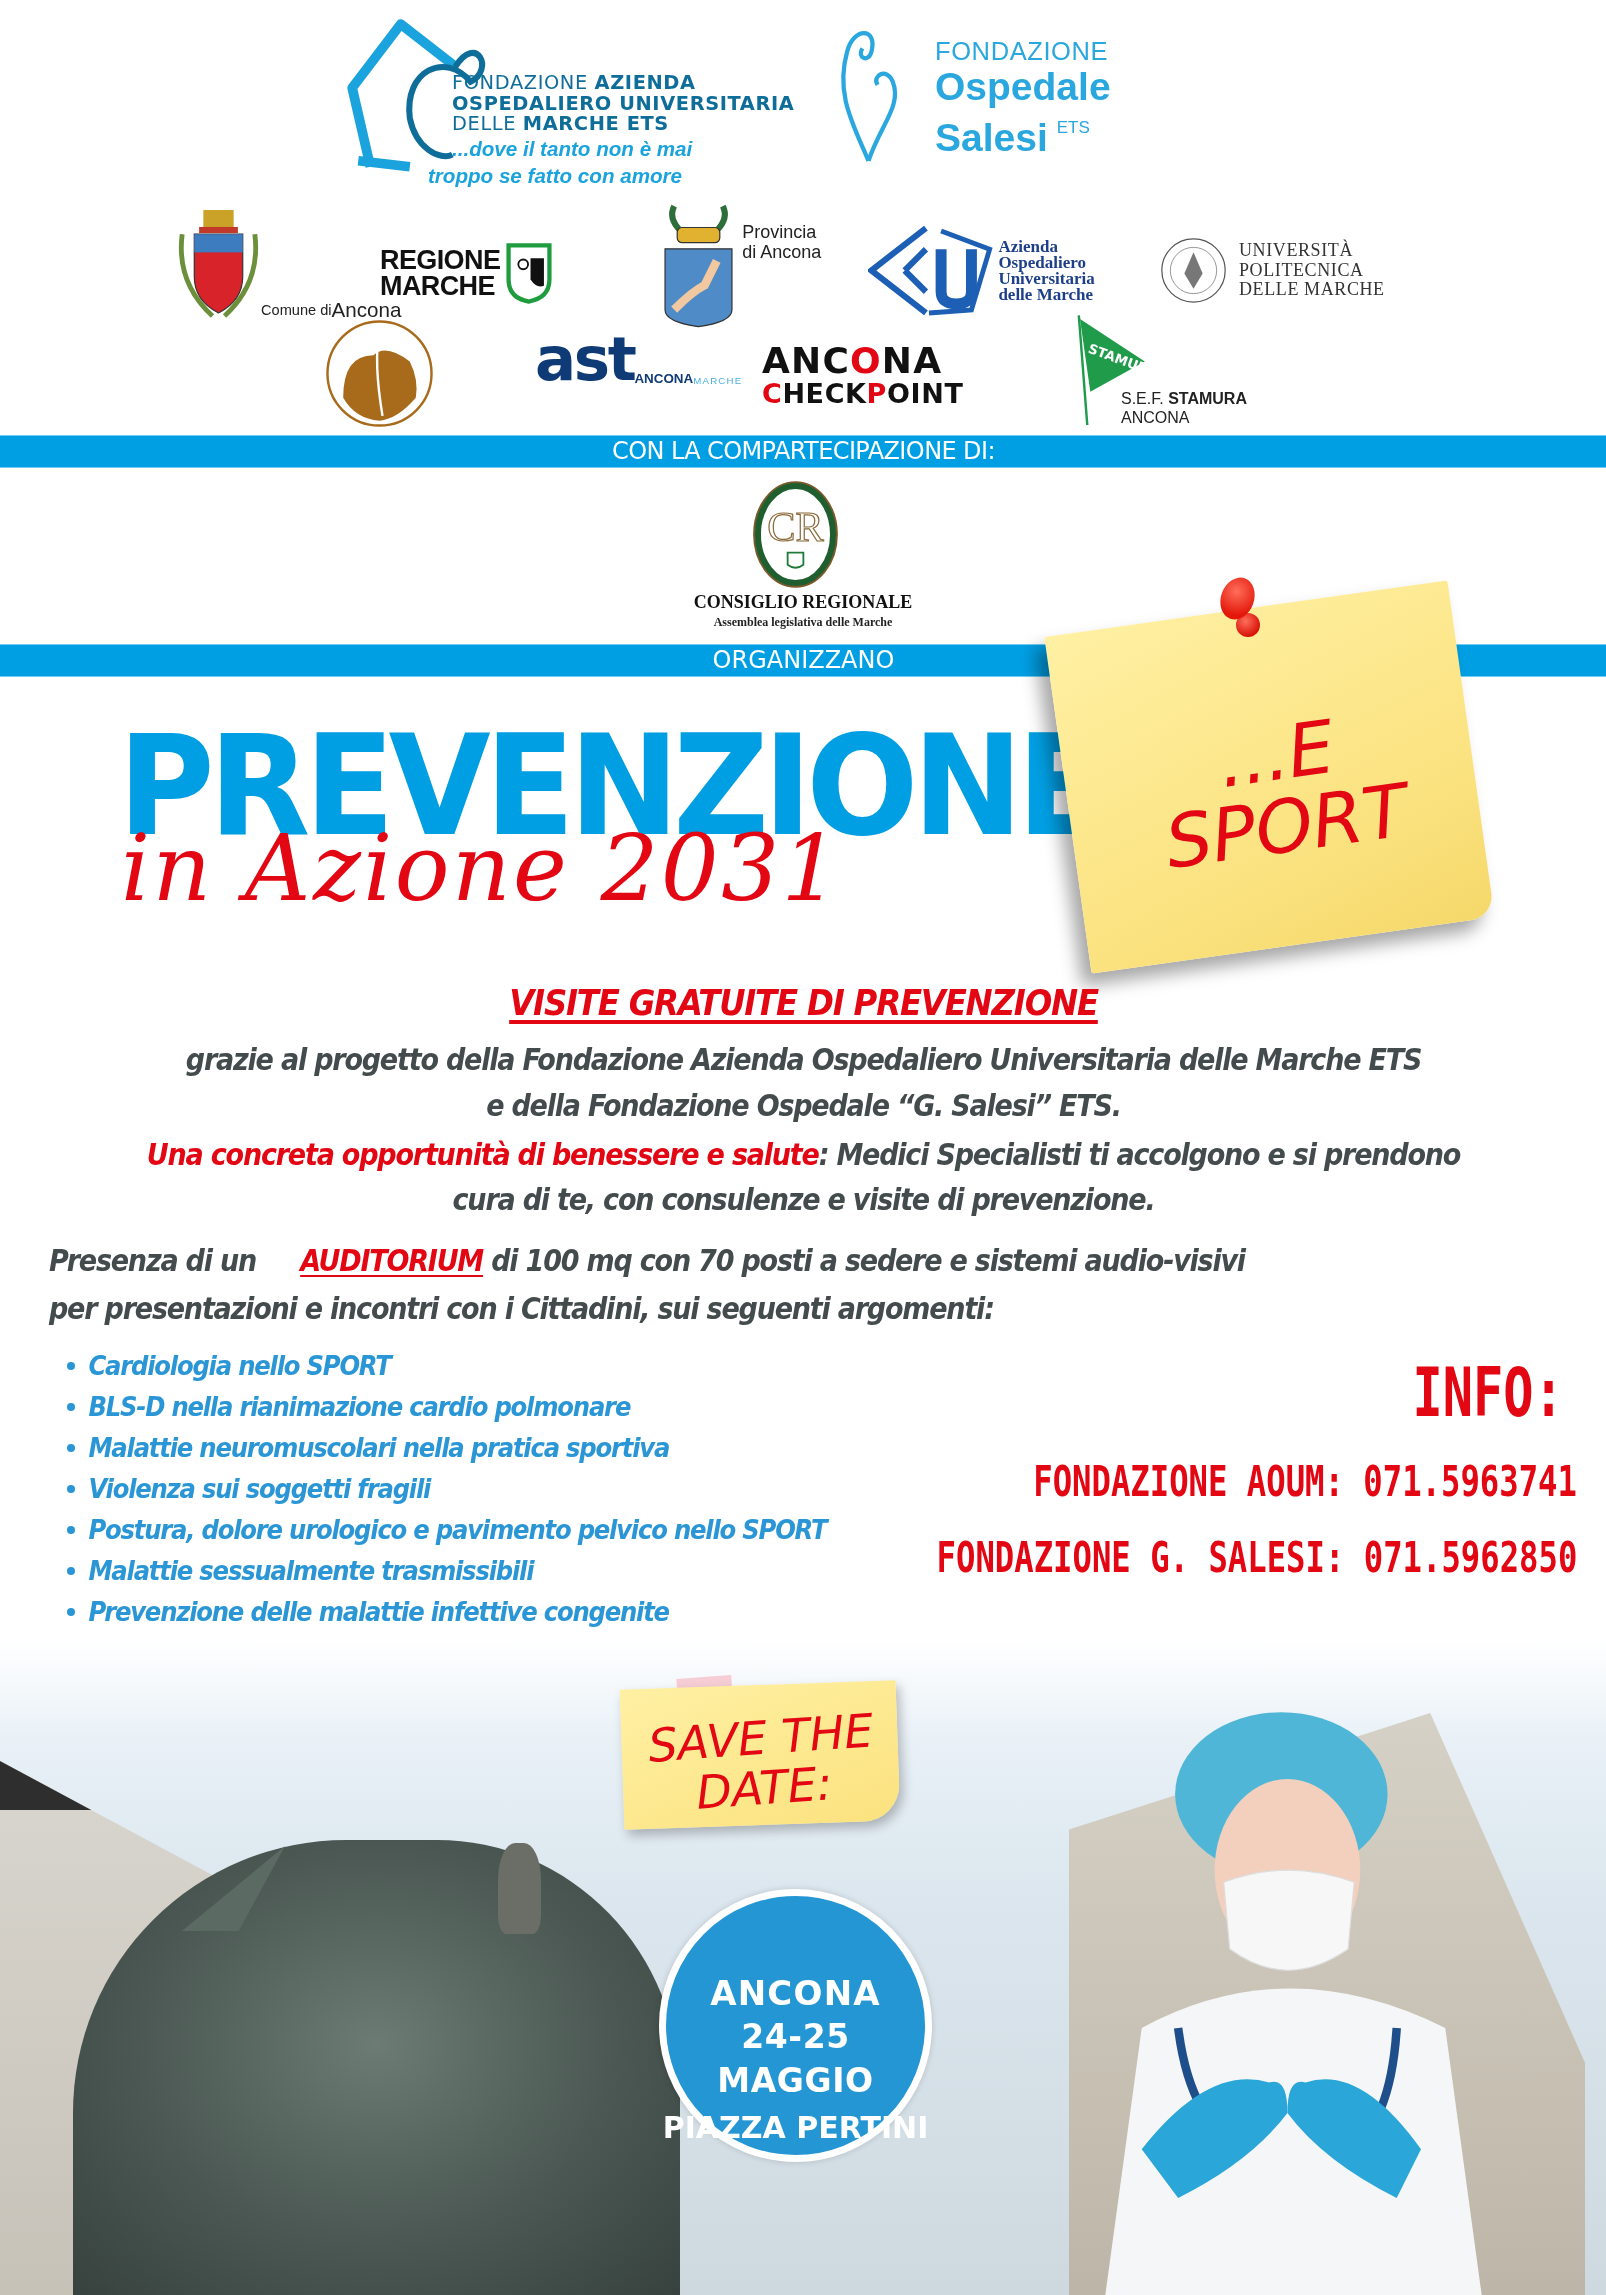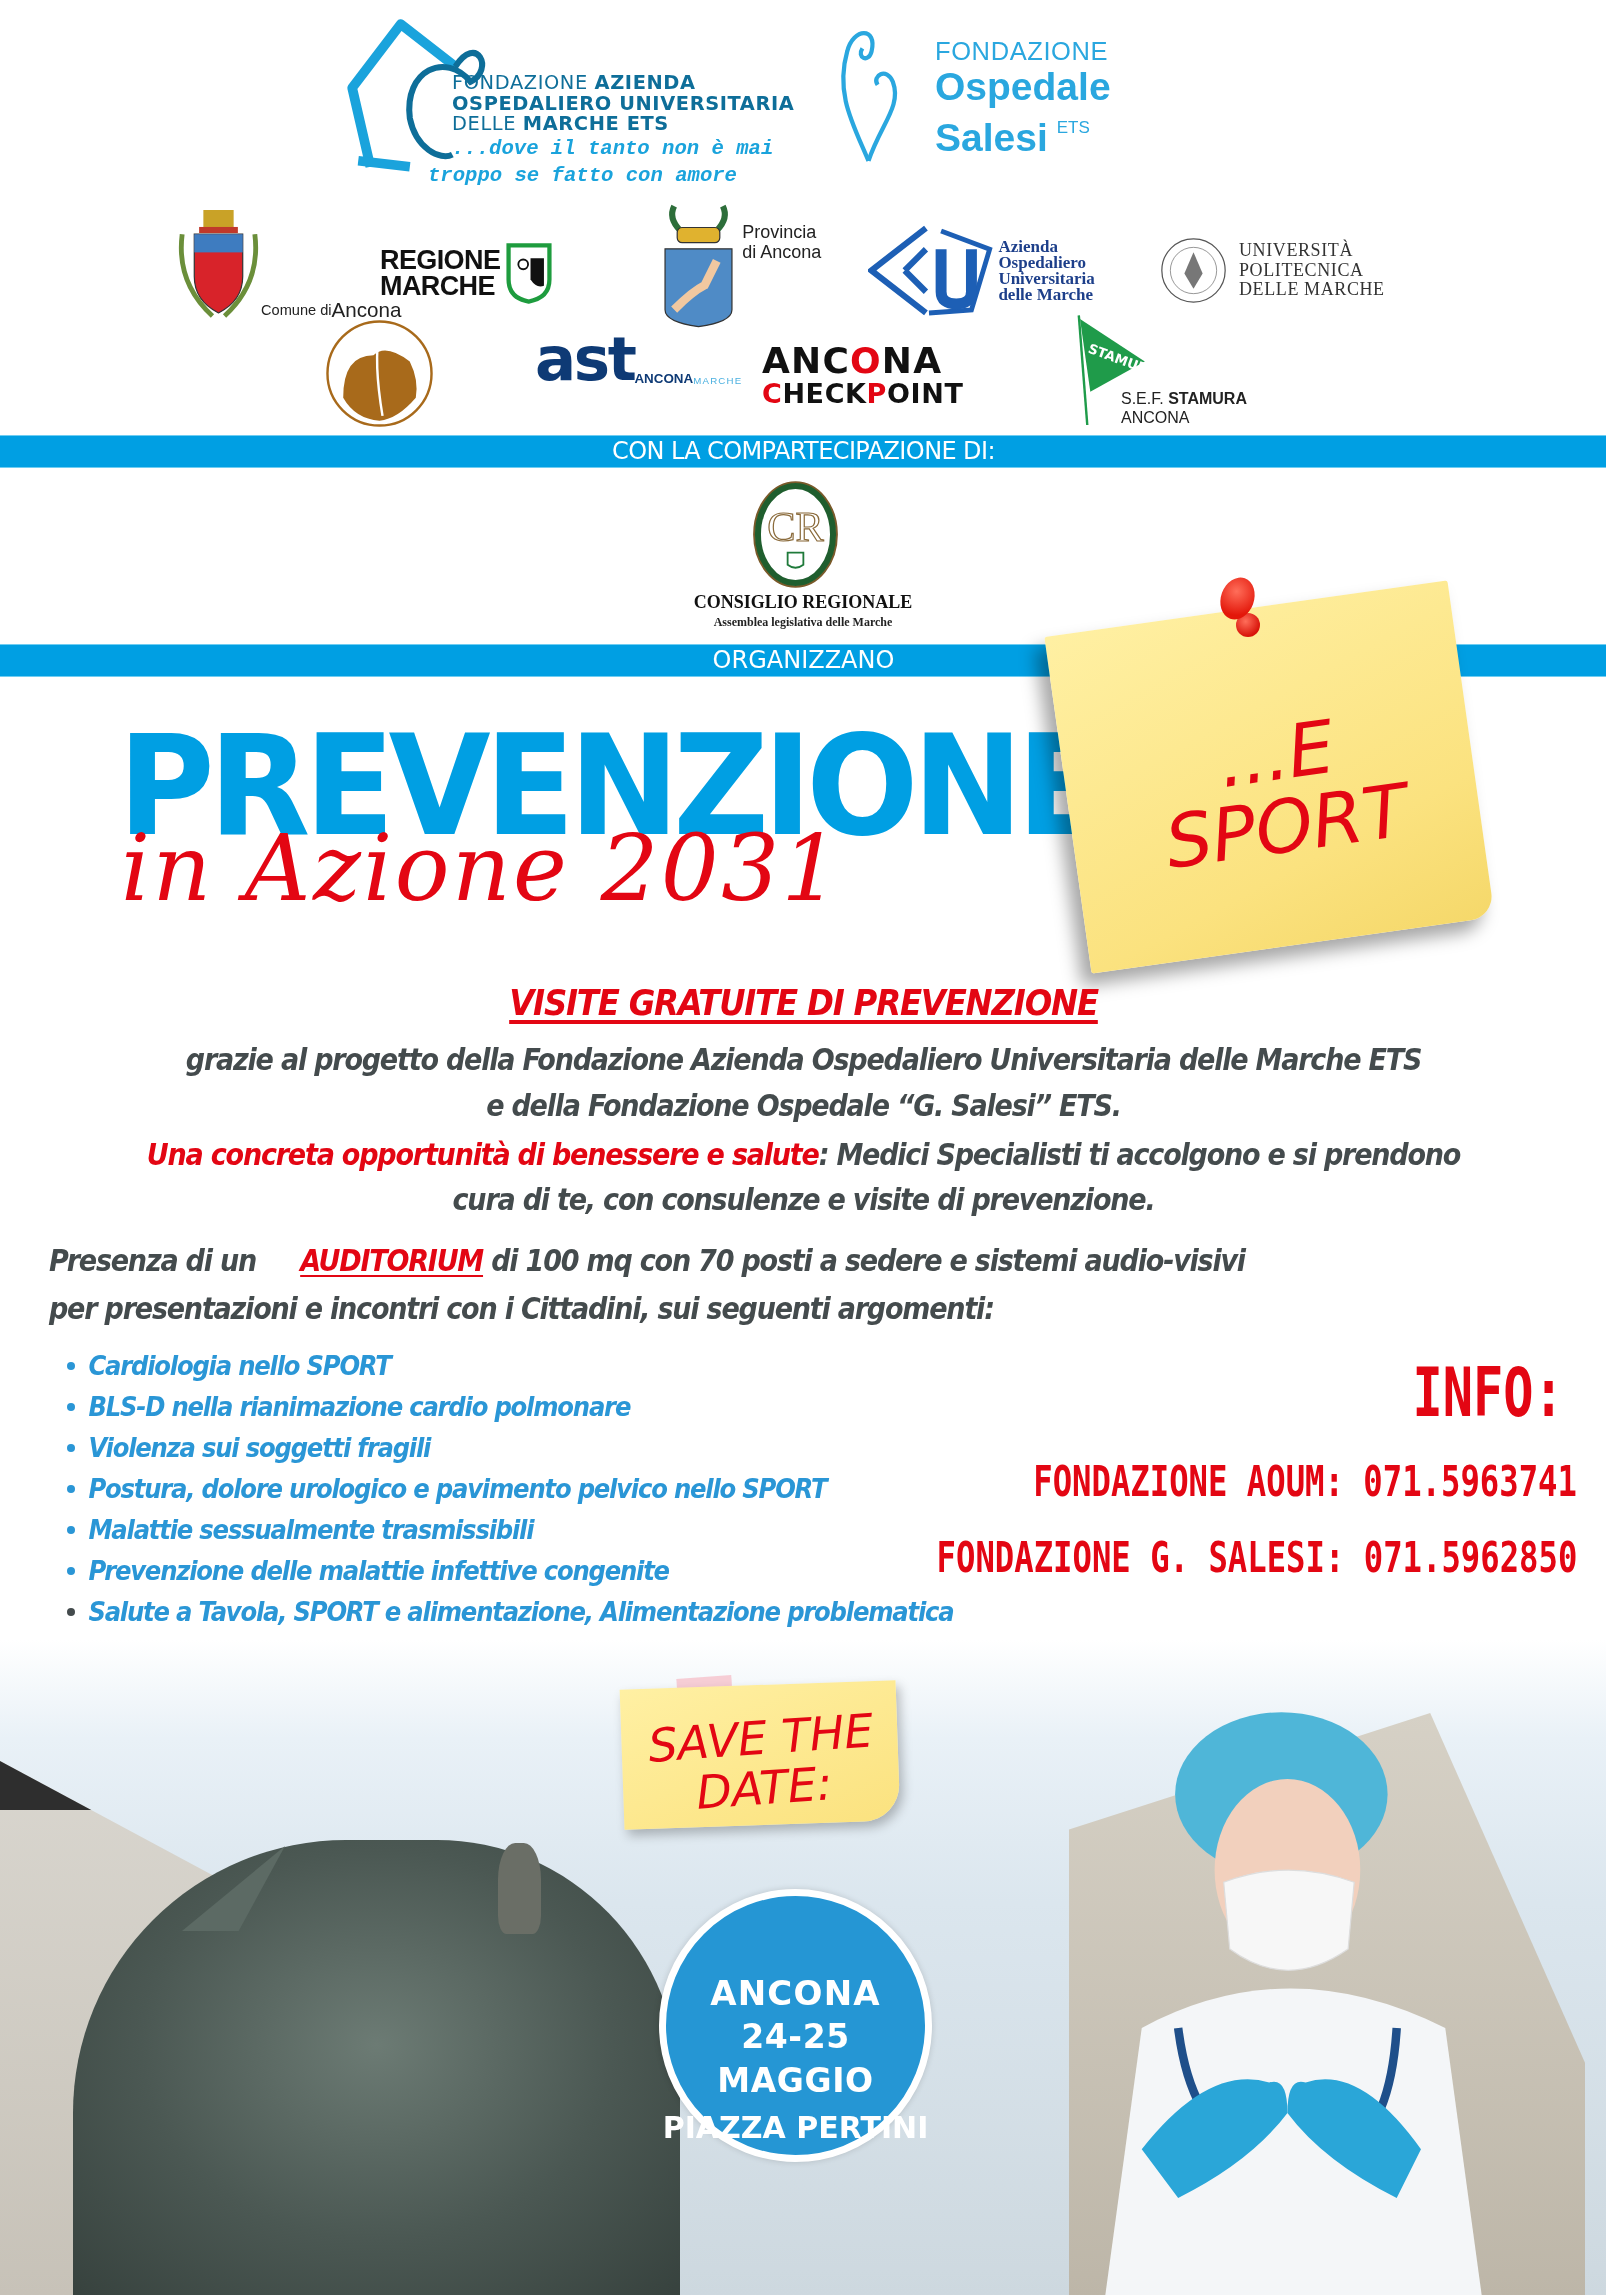--- a/index.html
+++ b/index.html
@@ -5,21 +5,21 @@
     * { box-sizing: border-box; margin: 0; padding: 0; }
     html, body { width: 1607px; height: 2295px; background: #ffffff; overflow: hidden; }
     body { position: relative; font-family: "Liberation Sans", sans-serif; }
     .abs { position: absolute; }
 
     
     .aoum-logo { left: 337px; top: 15px; width: 437px; height: 167px; }
     .aoum-text { left: 452px; top: 73px; color: #0e6e99; font-family: "DejaVu Sans", sans-serif; }
     .aoum-text .l { font-size: 19.4px; line-height: 20.6px; letter-spacing: 0.6px; white-space: nowrap; }
     .aoum-text .l b { font-weight: bold; }
-    .aoum-text .tag { color: #1aa3dc; font-style: italic; font-weight: bold; font-family: Liberation Mono, monospace; font-size: 20.6px; line-height: 27px; white-space: nowrap; }
+    .aoum-text .tag { color: #1aa3dc; font-style: italic; font-weight: bold; font-family: Liberation Sans, sans-serif; font-size: 20.6px; line-height: 27px; white-space: nowrap; }
     .salesi-logo { left: 835px; top: 21px; width: 67px; height: 146px; }
     .salesi-text { left: 935px; top: 36px; color: #2aa7df; }
     .salesi-text .f { font-size: 25.5px; line-height: 30px; letter-spacing: 0.6px; }
     .salesi-text .b { font-size: 39px; font-weight: bold; line-height: 41px; }
     .salesi-text sup { font-size: 17px; font-weight: normal; vertical-align: 18px; margin-left: 9px; }
 
     
     .partner { position: absolute; display: flex; flex-direction: row; align-items: flex-end; }
     .partner .cap { font-size: 16px; color: #222; text-align: center; line-height: 18px; }
     .rm-text { font-family: "Liberation Sans", sans-serif; font-weight: bold; font-size: 27px; line-height: 25.5px; color: #111; letter-spacing: -0.6px; }
@@ -258,20 +258,24 @@
   <li>
       <span class="dot"></span>
       <span>Cardiologia nello SPORT</span>
     </li>
   <li>
       <span class="dot"></span>
       <span>BLS-D nella rianimazione cardio polmonare</span>
     </li>
   <li>
       <span class="dot"></span>
+      <span>Malattie neuromuscolari nella pratica sportiva</span>
+    </li>
+  <li>
+      <span class="dot"></span>
       <span>Violenza sui soggetti fragili</span>
     </li>
   <li>
       <span class="dot"></span>
       <span>Postura, dolore urologico e pavimento pelvico nello SPORT</span>
     </li>
   <li>
       <span class="dot"></span>
       <span>Malattie sessualmente trasmissibili</span>
     </li>

